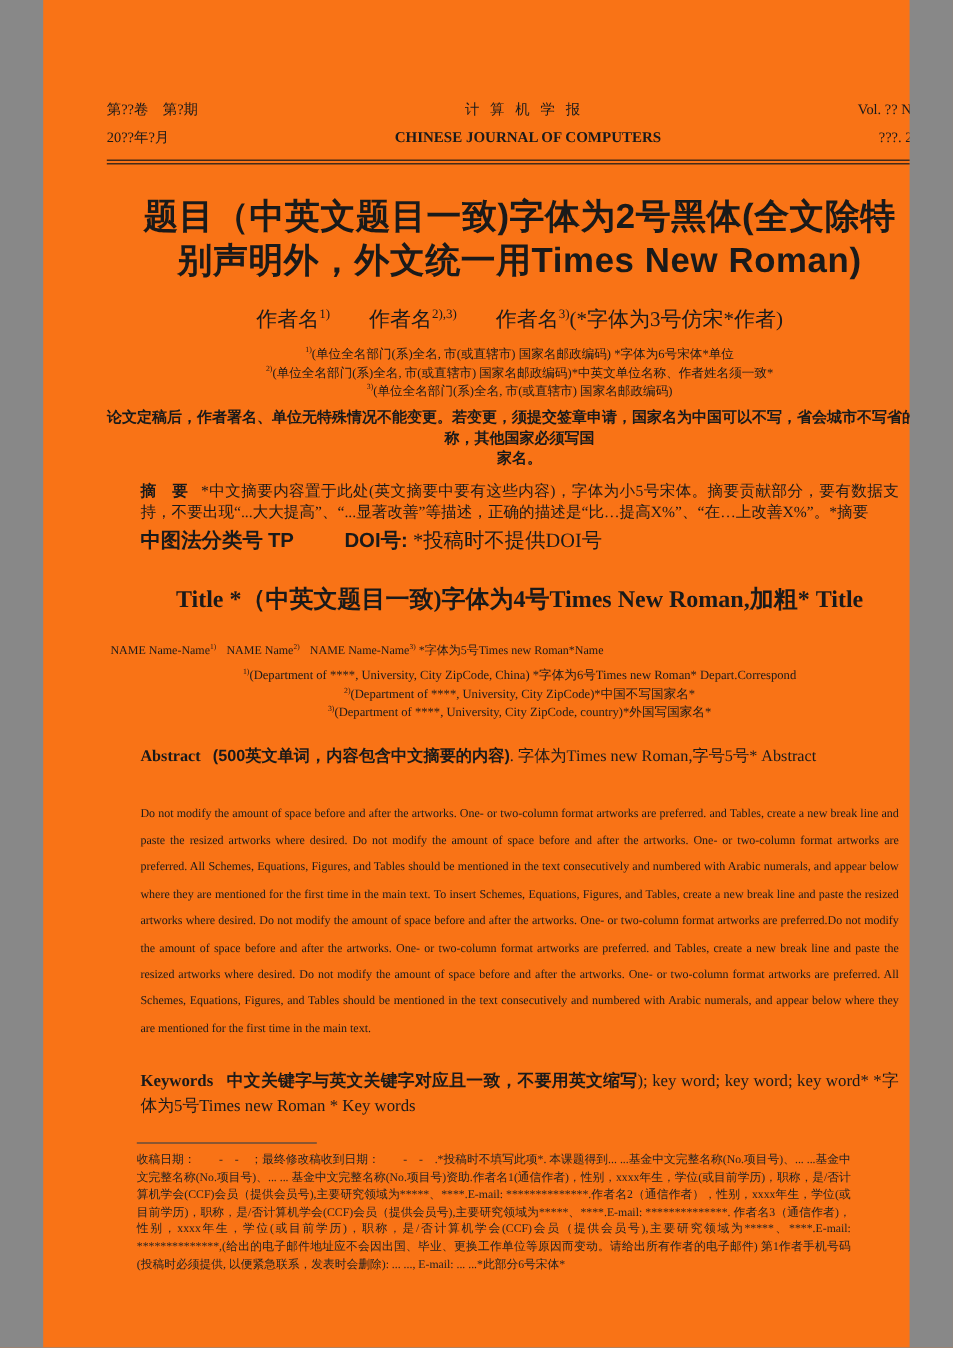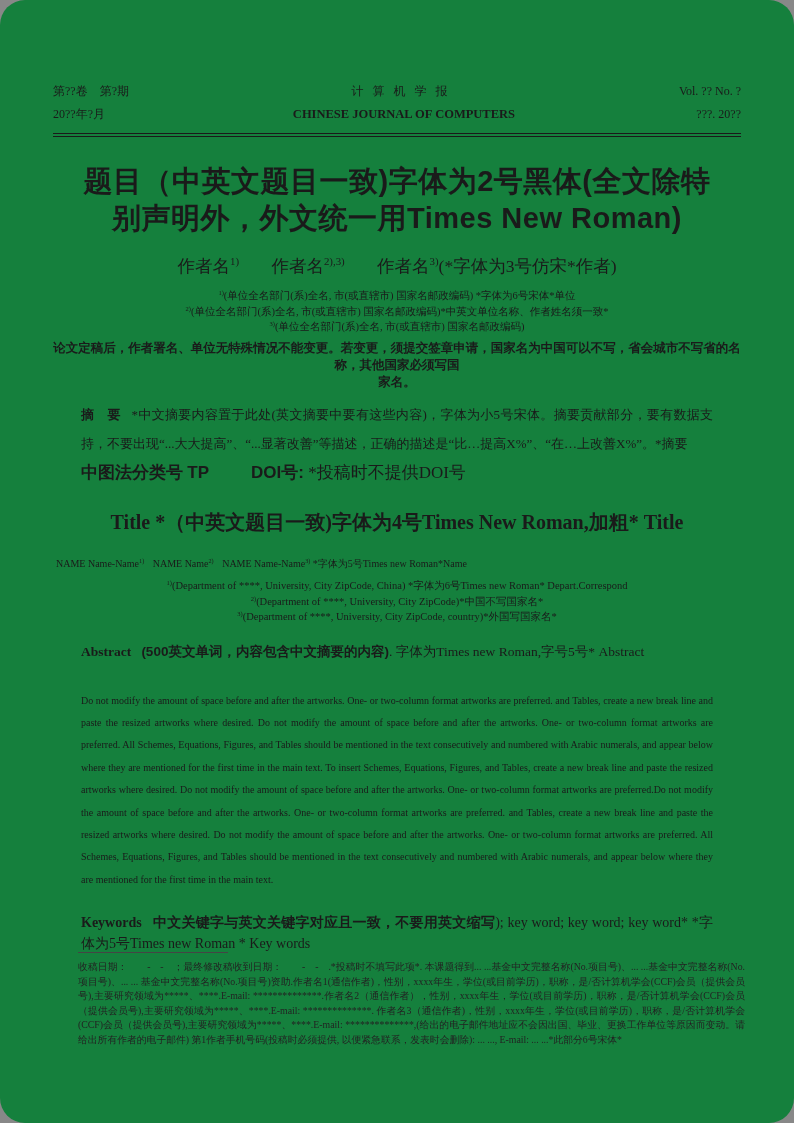--- a/index.html
+++ b/index.html
@@ -1,26 +1,25 @@
 <!DOCTYPE html>
 <html><head>
 <meta charset="utf-8">
 <style>
   * { margin: 0; padding: 0; box-sizing: border-box; }
   html, body { background: #888; }
   .page {
     position: relative;
-    width: 794px;
+    width: 722px;
     height: 1123px;
     margin: 0 auto;
-    background: #15803d;
+    background: #f97316;
     color: #1a1a1a;
     font-family: "Liberation Serif", serif;
     overflow: hidden;
-    border-radius: 25px;
   }
   .content { margin: 0 53px; width: 688px; }
 
   
   .run-head { display: flex; justify-content: space-between; padding-top: 80px; font-size: 12px; line-height: 23px; }
   .rh-left { text-align: left; }
   .rh-center { text-align: center; }
   .rh-right { text-align: right; }
   .rh-cjc { letter-spacing: 9px; font-size: 12px; }
   .rh-cjce { font-weight: bold; font-size: 12.5px; text-align: right; }
@@ -28,21 +27,21 @@
 
   
   .cn-title { margin-top: 26px; text-align: center; font-family: "Liberation Sans", sans-serif; font-weight: bold; font-size: 29px; line-height: 37px; letter-spacing: 0.5px; }
   .cn-authors { margin-top: 17px; text-align: center; font-size: 17.5px; }
   .cn-authors .author { margin: 0 14px; }
   sup { font-size: 0.62em; vertical-align: super; line-height: 0; }
   .cn-affils { margin-top: 10px; text-align: center; font-size: 10.5px; line-height: 15.5px; }
   .cn-author-note { margin-top: 5px; text-align: center; font-weight: bold; font-size: 12.5px; line-height: 17px; font-family: "Liberation Sans", sans-serif; }
 
   .para { margin: 0 28px; text-align: justify; }
-  .cn-abstract { margin-top: 9px; font-size: 13px; line-height: 29px; }
+  .cn-abstract { margin-top: 9px; font-size: 13px; line-height: 18px; }
   .label-cn { font-weight: bold; font-family: "Liberation Sans", sans-serif; }
   .cn-keywords { margin-top: 5px; font-size: 13px; line-height: 20.5px; }
   .cn-clc { margin-top: 5px; font-size: 17px; line-height: 20.5px; }
   .clc-doi { margin-left: 42px; }
 
   
   .en-title { margin-top: 26px; text-align: center; font-weight: bold; font-size: 20px; line-height: 27px; }
   .en-authors { margin-top: 21px; text-align: left; font-size: 10px; }
   .en-authors .author { margin: 0 3px; }
   .en-affils { margin-top: 7px; text-align: center; font-size: 10.5px; line-height: 15.5px; }

